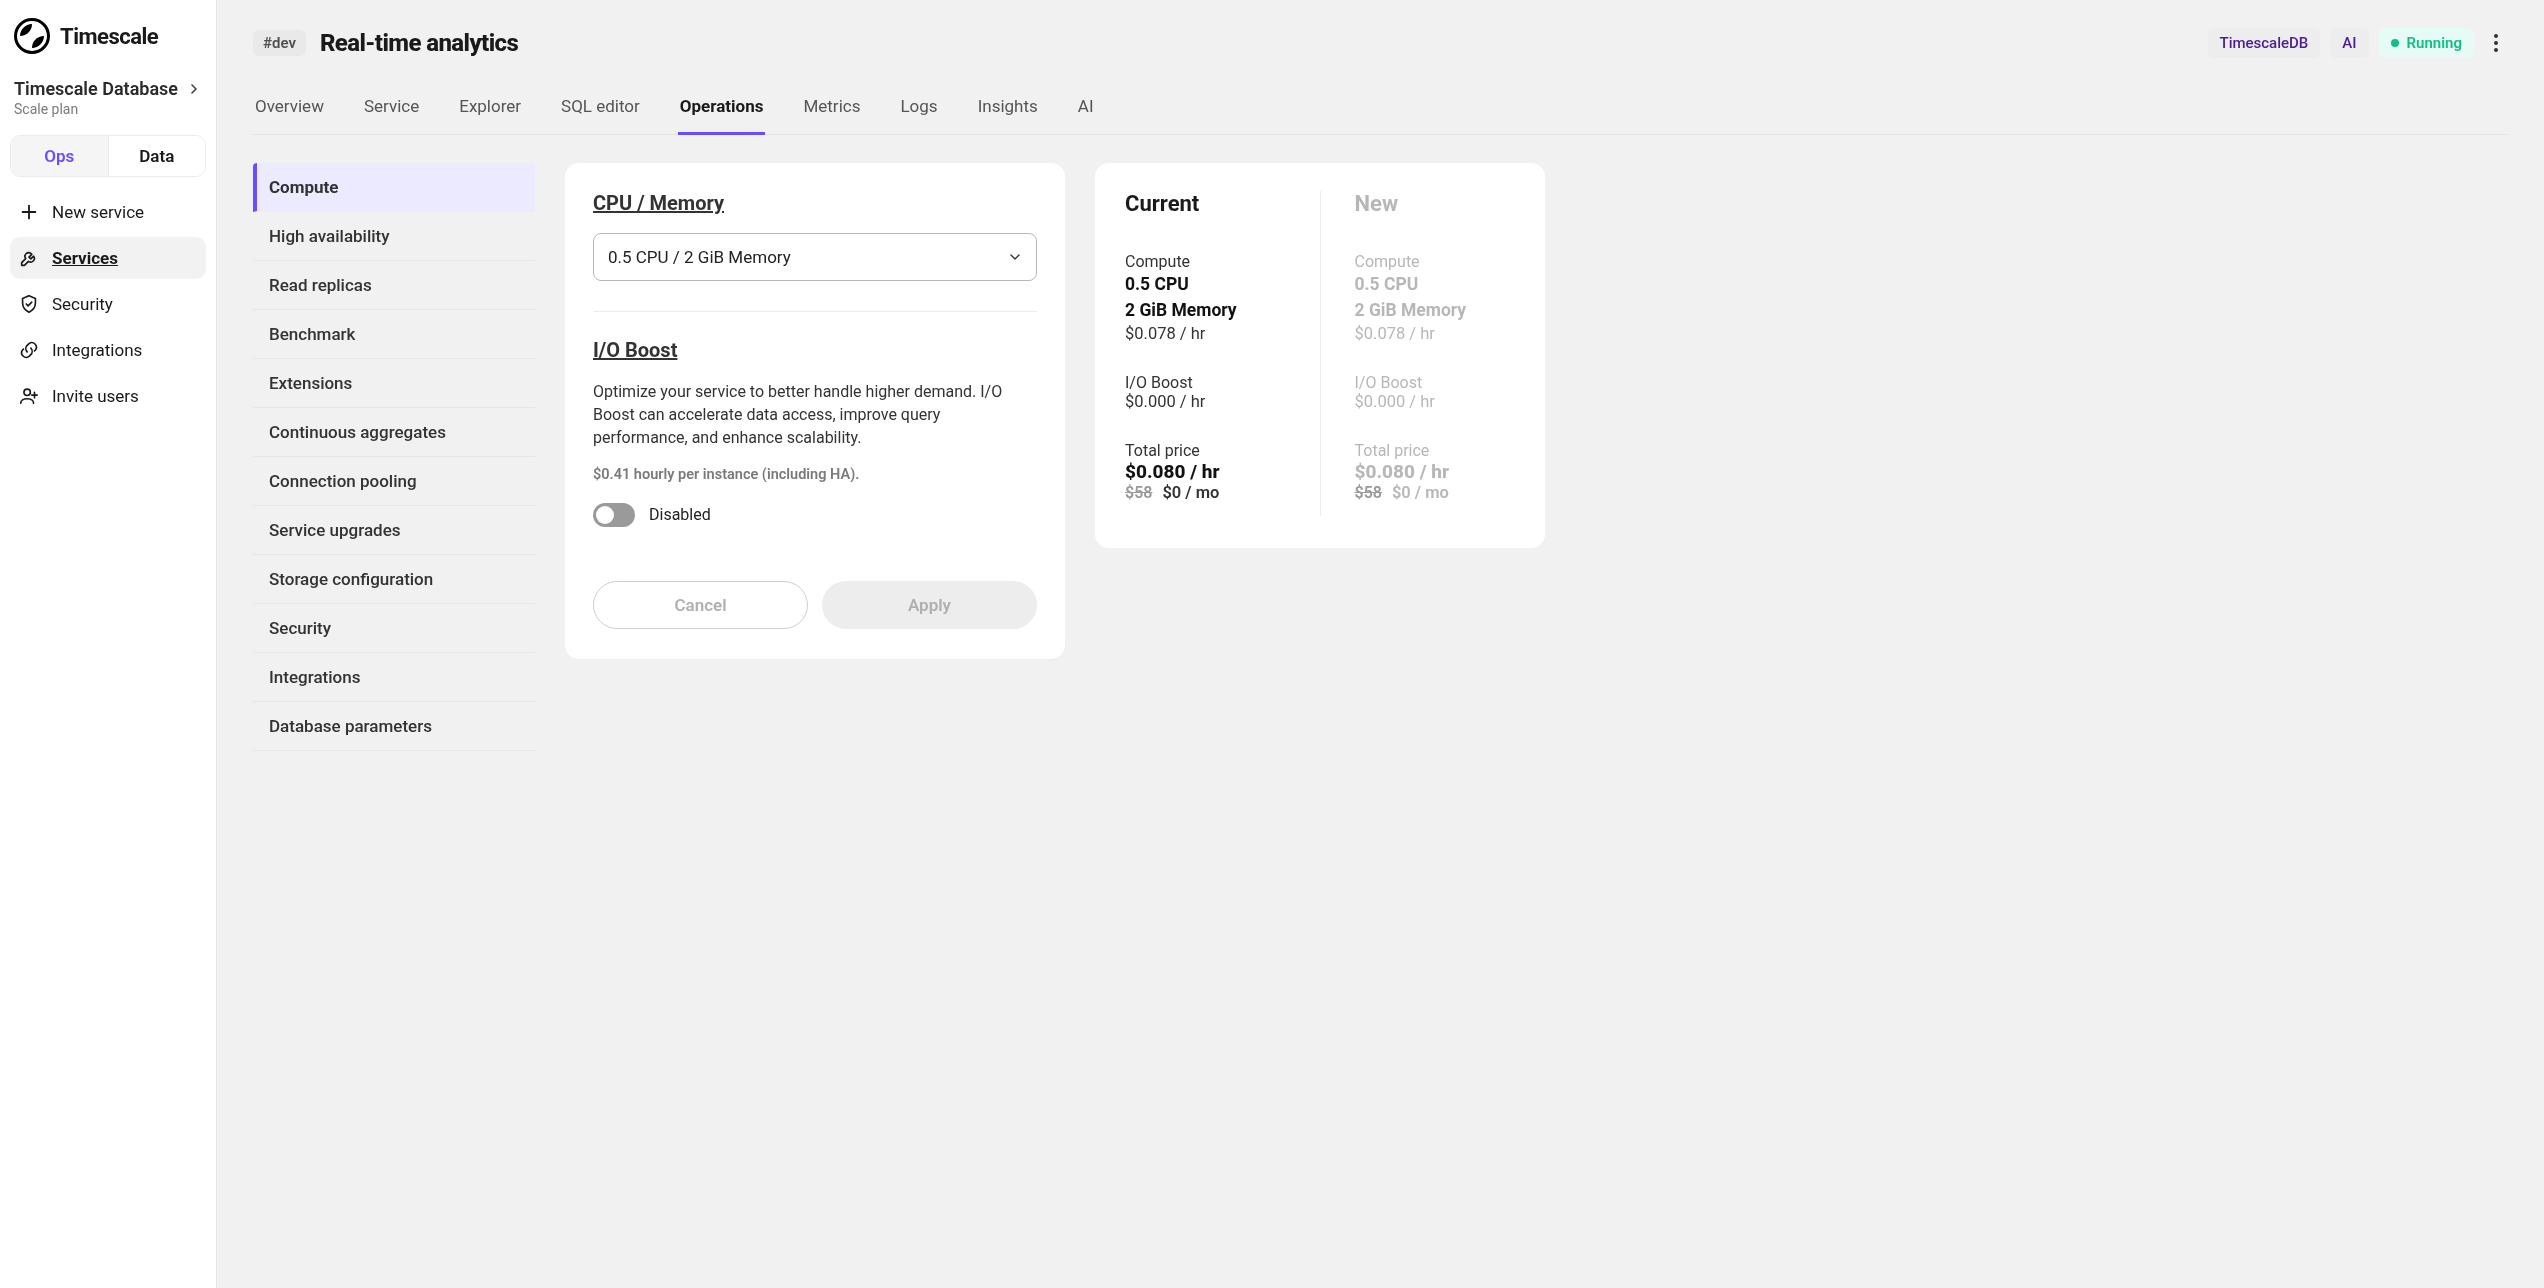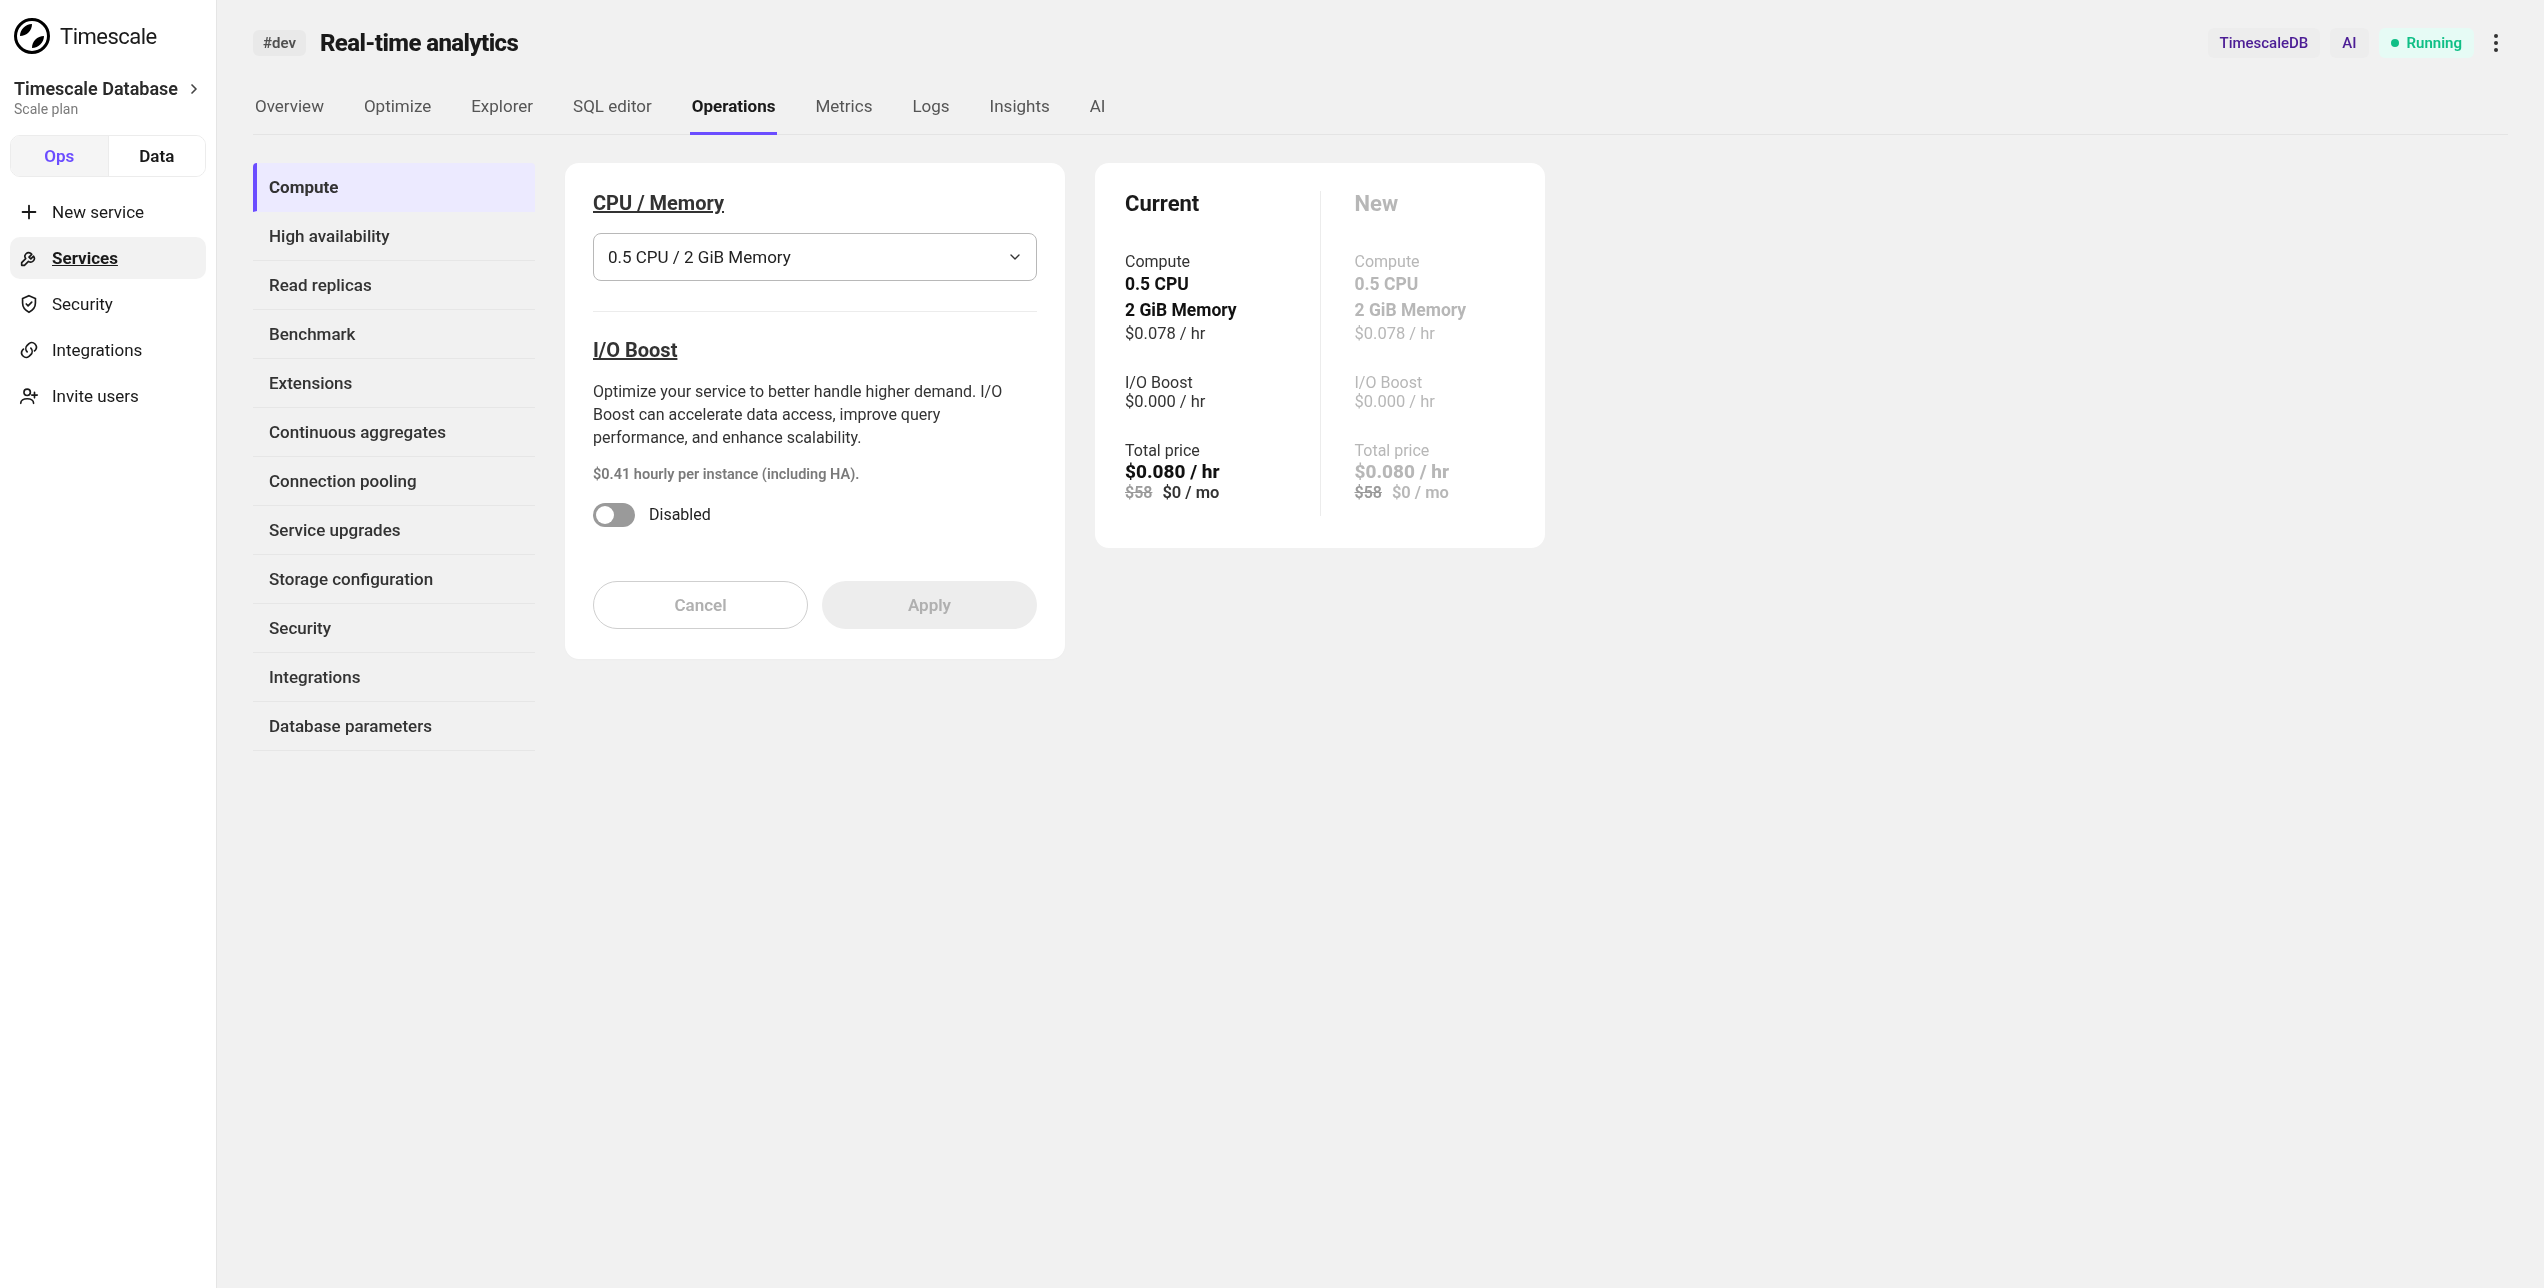--- a/index.html
+++ b/index.html
@@ -29,21 +29,21 @@
     align-items: center;
     gap: 10px;
     padding: 4px 4px 14px 4px;
   }
   .logo-glyph {
     width: 36px; height: 36px;
     color: #000;
   }
   .logo-text {
     font-size: 22px;
-    font-weight: 400;
+    font-weight: 700;
     letter-spacing: -0.5px;
   }
   .project-row {
     display: flex;
     align-items: center;
     justify-content: space-between;
     padding: 10px 4px 2px 4px;
   }
   .project-name {
     font-size: 18px;
@@ -460,21 +460,21 @@
         <div class="kebab">
           <span></span>
             <span></span>
             <span></span>
         </div>
       </div>
     </div>
 
     <nav class="tabs">
       <div class="tab">Overview</div>
-      <div class="tab">Optimize</div>
+      <div class="tab">Service</div>
       <div class="tab">Explorer</div>
       <div class="tab">SQL editor</div>
       <div class="tab active">Operations</div>
       <div class="tab">Metrics</div>
       <div class="tab">Logs</div>
       <div class="tab">Insights</div>
       <div class="tab">AI</div>
     </nav>
 
     <div class="content-grid">

